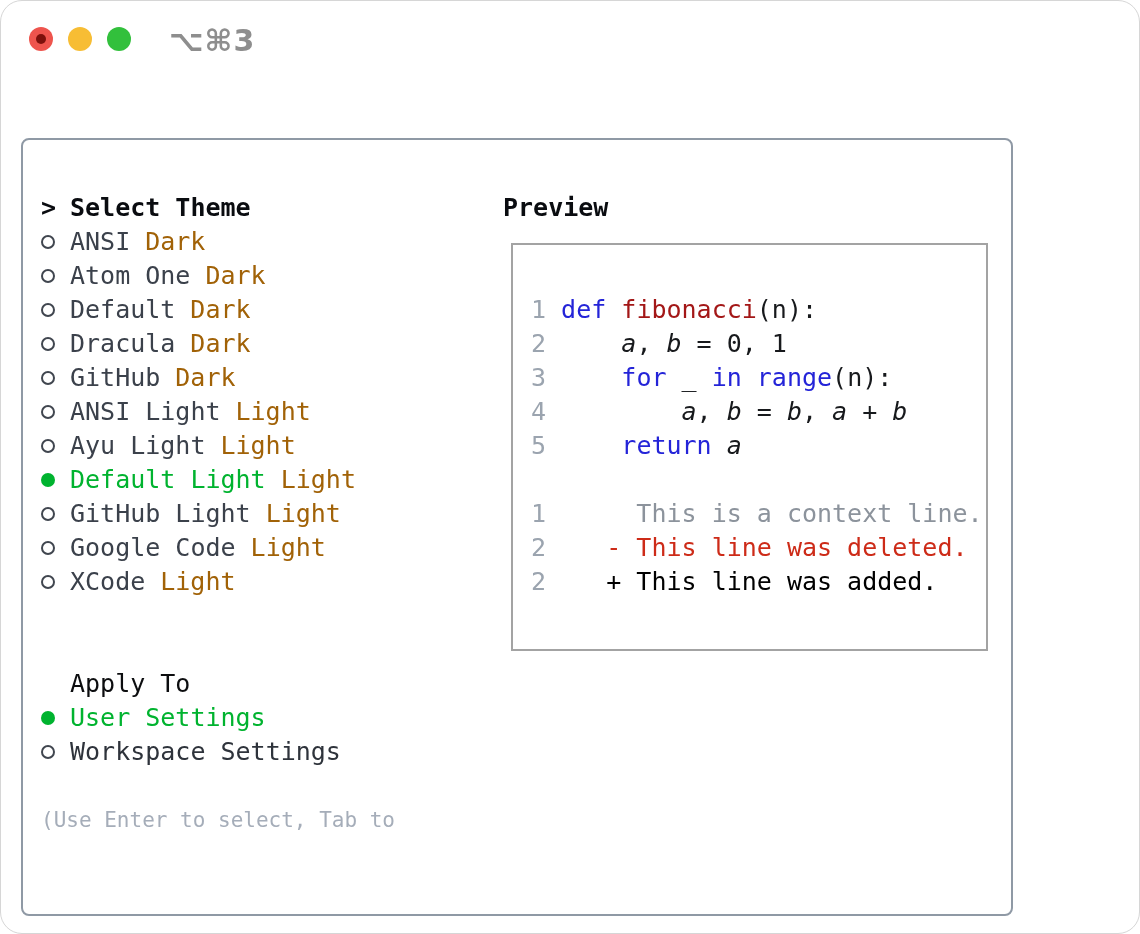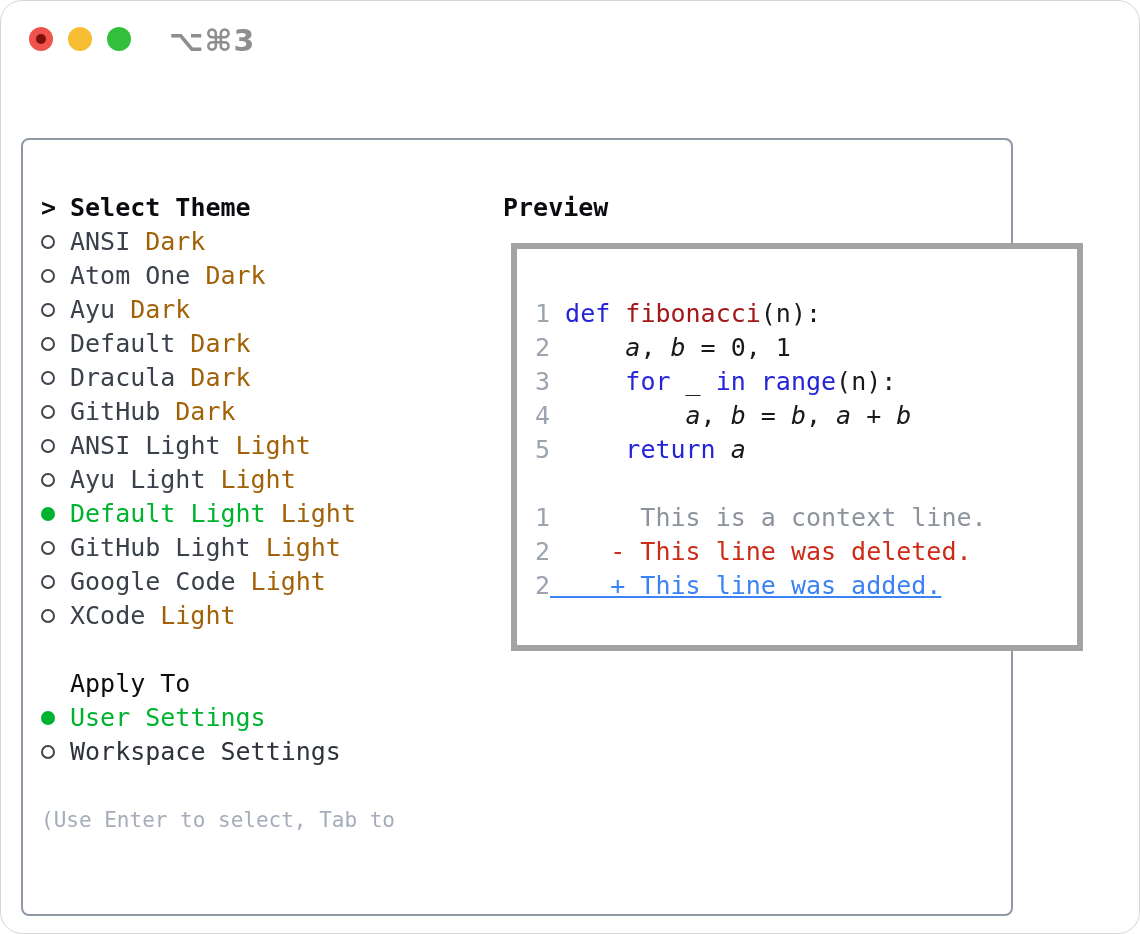--- a/index.html
+++ b/index.html
@@ -34,53 +34,52 @@
   .apply-name{color:#2e333b;}
   .apply-row.selected .apply-name{color:#00b32f;}
   .apply-header{color:#0c0d0f;}
   #theme-list{position:absolute;left:18px;top:51px;}
   #apply-block{position:absolute;left:18px;top:527px;}
   #hint-block{position:absolute;left:18px;top:663px;}
   .hint{color:#a5adb9;font-size:21px;height:34px;line-height:34px;white-space:pre;}
   
   #preview-header{position:absolute;left:480px;top:51px;height:34px;line-height:34px;
                   font-size:25px;font-weight:bold;color:#0a0c10;}
-  #preview-box{position:absolute;left:488px;top:103px;width:572px;height:408px;box-sizing:border-box;
-               border:6px solid #a3a3a3;background:#ffffff;overflow:hidden;}
+  #preview-box{position:absolute;left:488px;top:103px;width:477px;height:408px;box-sizing:border-box;
+               border:2px solid #a3a3a3;background:#ffffff;overflow:hidden;}
   #code-pre{margin:0;padding:48px 0 0 18px;}
   .code-line{height:34px;line-height:34px;font-size:25px;white-space:pre;color:#17191c;}
   .code-line .ln{color:#9ba4af;}
   .code-line .kw{color:#2424d8;}
   .code-line .fn{color:#a31717;}
   .code-line .pl{color:#17191c;}
   .code-line .var{color:#17191c;font-style:italic;}
   .code-line .ctx{color:#8c939c;}
   .code-line .del{color:#cd2b18;text-align:right;}
-  .code-line .add{color:#3b82f6;text-decoration:underline;}
+  .code-line .add{color:#000000;}
 </style>
 </head>
 <body>
 
 <div class="window">
 
   <div class="titlebar">
     <span class="tl tl-close"></span>
     <span class="tl tl-min"></span>
     <span class="tl tl-zoom"></span>
     <span class="win-title">⌥⌘3</span>
   </div>
 
   <div class="dialog">
 
     <div id="theme-list">
       <div class="row"><span class="marker chevron">&gt;</span><span class="hdr">Select Theme</span></div>
 
     <div class="row theme-row"><span class="marker"><span class="dot-outline"></span></span><span class="tname">ANSI</span><span class="variant">Dark</span></div>
         <div class="row theme-row"><span class="marker"><span class="dot-outline"></span></span><span class="tname">Atom One</span><span class="variant">Dark</span></div>
-        <div class="row theme-row"><span class="marker"><span class="dot-outline"></span></span><span class="tname">Ayu</span><span class="variant">Dark</span></div>
         <div class="row theme-row"><span class="marker"><span class="dot-outline"></span></span><span class="tname">Default</span><span class="variant">Dark</span></div>
         <div class="row theme-row"><span class="marker"><span class="dot-outline"></span></span><span class="tname">Dracula</span><span class="variant">Dark</span></div>
         <div class="row theme-row"><span class="marker"><span class="dot-outline"></span></span><span class="tname">GitHub</span><span class="variant">Dark</span></div>
         <div class="row theme-row"><span class="marker"><span class="dot-outline"></span></span><span class="tname">ANSI Light</span><span class="variant">Light</span></div>
         <div class="row theme-row"><span class="marker"><span class="dot-outline"></span></span><span class="tname">Ayu Light</span><span class="variant">Light</span></div>
         <div class="row theme-row selected"><span class="marker"><span class="dot-filled"></span></span><span class="tname">Default Light</span><span class="variant">Light</span></div>
         <div class="row theme-row"><span class="marker"><span class="dot-outline"></span></span><span class="tname">GitHub Light</span><span class="variant">Light</span></div>
         <div class="row theme-row"><span class="marker"><span class="dot-outline"></span></span><span class="tname">Google Code</span><span class="variant">Light</span></div>
         <div class="row theme-row"><span class="marker"><span class="dot-outline"></span></span><span class="tname">XCode</span><span class="variant">Light</span></div>
       </div>

